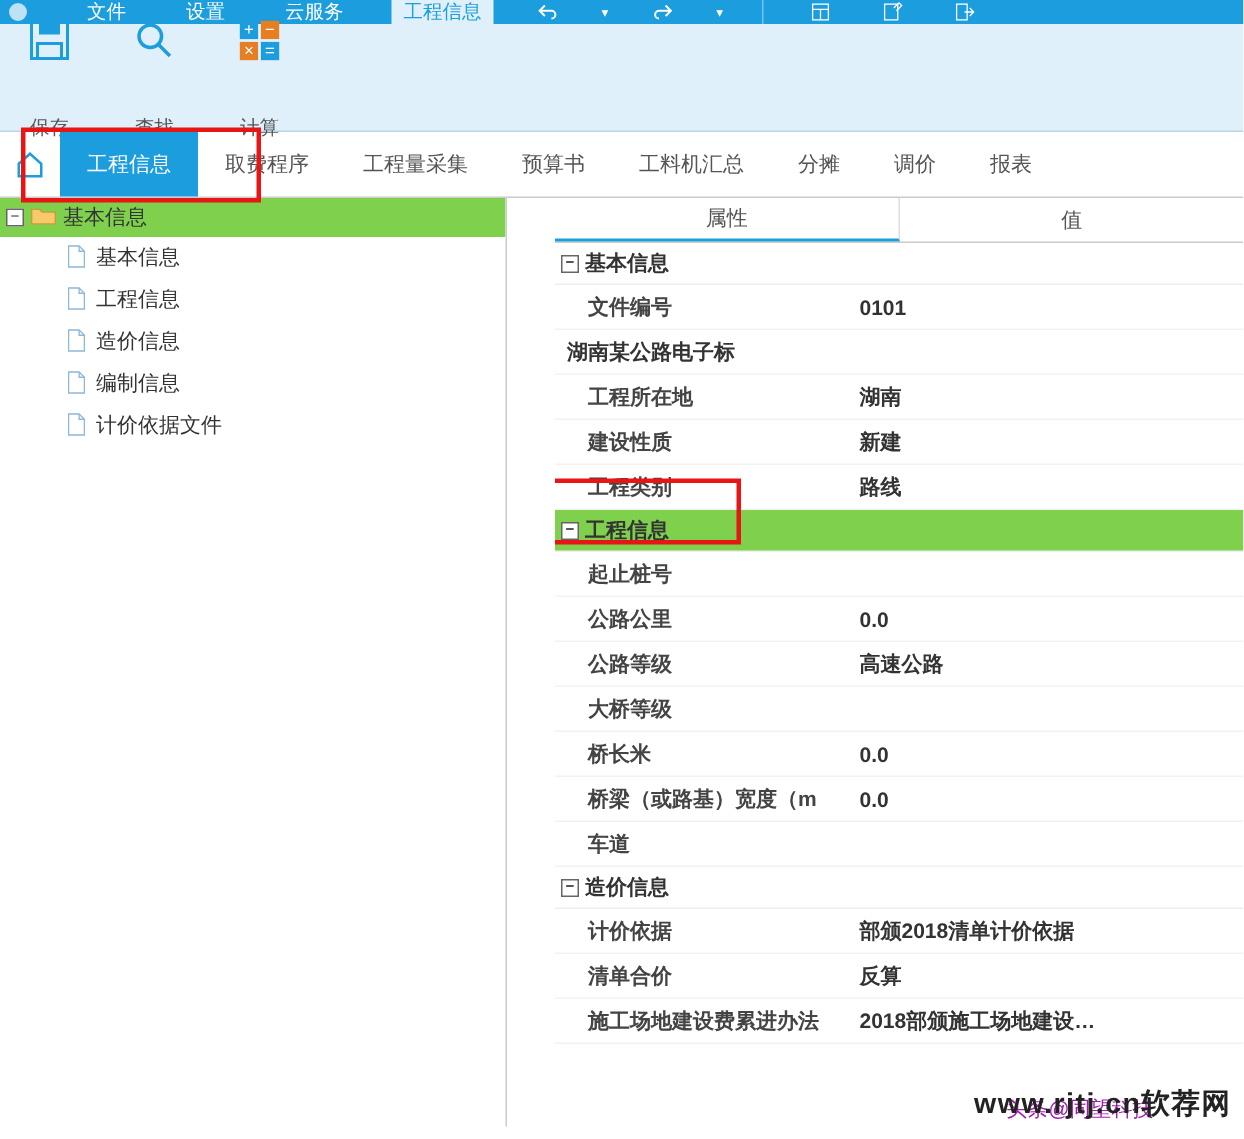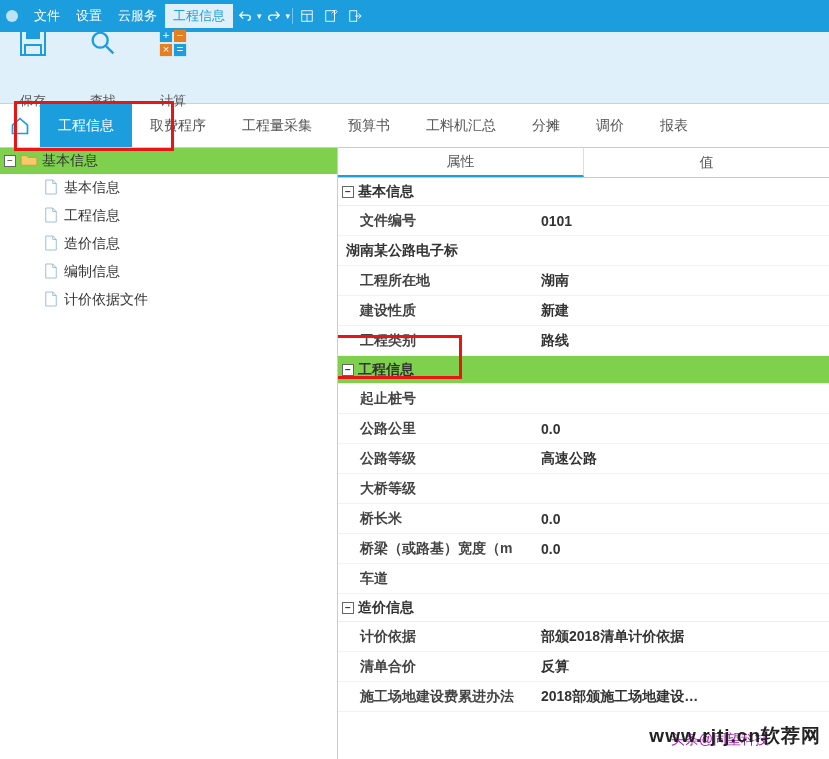--- a/index.html
+++ b/index.html
@@ -1,19 +1,19 @@
 <!DOCTYPE html>
 <html><head>
 <meta charset="utf-8">
 <style>
 * { box-sizing: border-box; margin: 0; padding: 0; }
 body { font-family: "Microsoft YaHei", Arial, sans-serif; font-size: 14px; color: #333; background: #fff; width: 829px; height: 759px; overflow: hidden; position: relative; }
 
 
-.menubar { background: #1b9dde; height: 32px; display: flex; align-items: center; padding: 0 4px; color: #fff; font-size: 13px; }
+.menubar { background: #1b9dde; height: 16px; display: flex; align-items: center; padding: 0 4px; color: #fff; font-size: 13px; gap: 24px; }
 .menubar .app-icon { width: 16px; height: 16px; margin-right: 6px; display: flex; align-items: center; justify-content: center; }
 .menubar .menu-item { padding: 0 8px; height: 24px; display: flex; align-items: center; cursor: pointer; }
 .menubar .menu-item.active { background: #dff0fa; color: #1b9dde; }
 .menubar .sep { width: 1px; height: 16px; background: rgba(255,255,255,0.4); margin: 0 2px; }
 .menubar .icon-btn { width: 24px; height: 24px; display: flex; align-items: center; justify-content: center; cursor: pointer; }
 .menubar .icon-btn svg { width: 14px; height: 14px; fill: #fff; stroke: #fff; }
 
 
 .ribbon { background: #dff0fa; height: 72px; border-bottom: 1px solid #b8d8ea; display: flex; align-items: center; padding: 0 10px; gap: 24px; }
 .ribbon .rbtn { display: flex; flex-direction: column; align-items: center; gap: 4px; cursor: pointer; padding: 4px 6px; }
@@ -23,21 +23,21 @@
 
 .navtabs { height: 44px; display: flex; align-items: center; border-bottom: 1px solid #ccc; position: relative; }
 .navtabs .home-icon { width: 40px; display: flex; align-items: center; justify-content: center; height: 100%; cursor: pointer; }
 .navtabs .tab { padding: 0 18px; height: 100%; display: flex; align-items: center; cursor: pointer; color: #555; font-size: 14px; }
 .navtabs .tab.active { background: #1b9dde; color: #fff; }
 .highlight-red-1 { position: absolute; left: 14px; top: -3px; width: 160px; height: 50px; border: 3px solid #e81515; z-index: 10; pointer-events: none; }
 
 
 .main { display: flex; height: calc(759px - 24px - 72px - 44px); }
 .left { width: 338px; border-right: 1px solid #ccc; overflow: hidden; }
-.right { flex: 1; overflow: hidden; position: relative; }
+.right { flex: 1; overflow: hidden; position: relative; margin-left: 32px; }
 
 
 .tree-root-row { background: #7fd04d; height: 26px; display: flex; align-items: center; padding: 0 4px; gap: 4px; }
 .tree-row { height: 28px; display: flex; align-items: center; padding-left: 44px; gap: 6px; cursor: pointer; }
 .minus-box { width: 12px; height: 12px; border: 1px solid #666; display: flex; align-items: center; justify-content: center; font-size: 10px; line-height: 1; background: #fff; color: #333; }
 .folder-icon svg { width: 18px; height: 14px; }
 .file-icon svg { width: 14px; height: 16px; }
 
 
 .grid-header { display: flex; height: 30px; border-bottom: 1px solid #ccc; }

